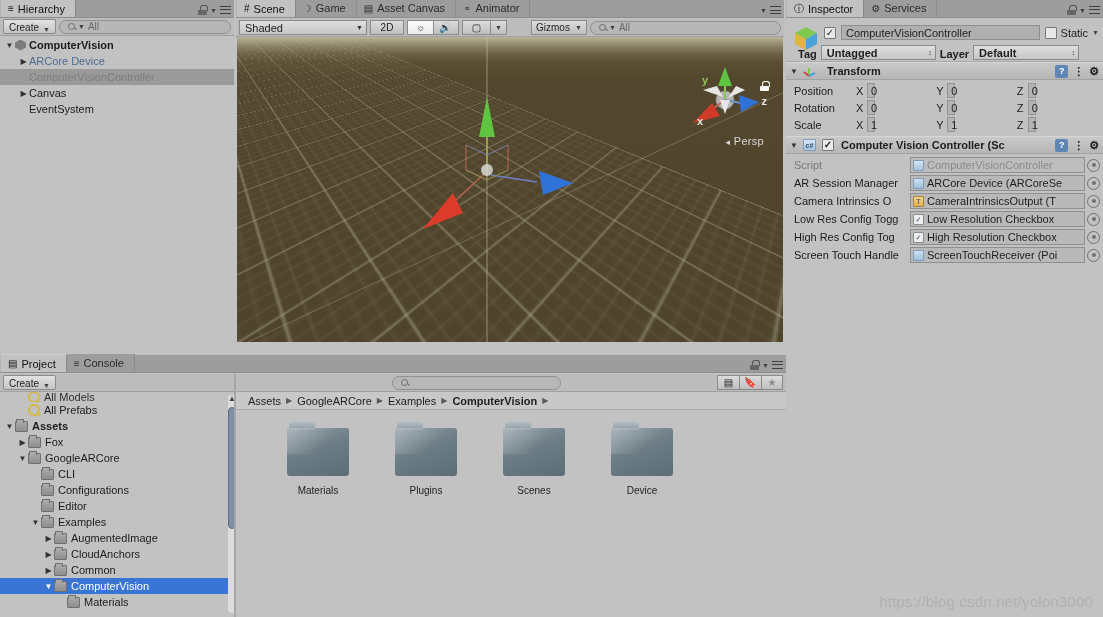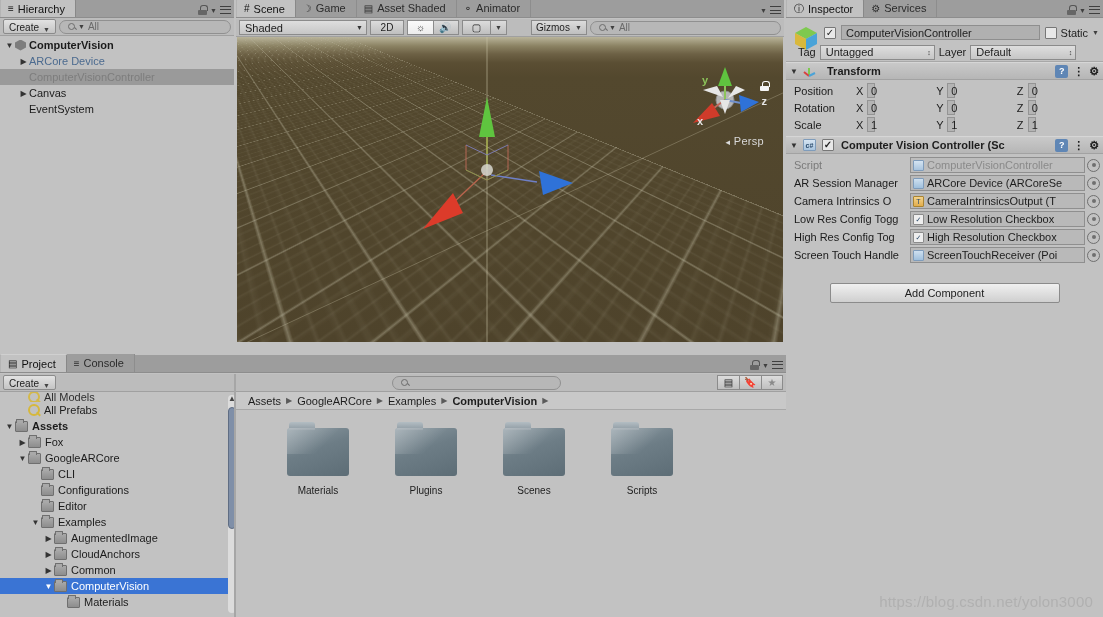--- a/index.html
+++ b/index.html
@@ -151,21 +151,21 @@
     border-radius:1px; display:flex; align-items:center; justify-content:center;
     font-size:10px; color:#1f1f1f; line-height:1; flex:none;
   }
   .namefield {
     flex:1; height:15px; background:#b0b0b0; border:1px solid #8e8e8e;
     display:flex; align-items:center; padding:0 4px; font-size:11px;
   }
   .static-wrap { display:flex; align-items:center; gap:4px; flex:none; font-size:11px;text-align:right; }
   .row-tag {
     position:absolute; left:12px; top:25px; right:4px; height:16px;
-    display:flex; align-items:center; gap:4px; font-size:11px;
+    display:flex; align-items:flex-end; gap:4px; font-size:11px;font-weight:bold;
   }
   .dropdown {
     height:15px; background:linear-gradient(#dedede,#c6c6c6);
     border:1px solid #8b8b8b; display:flex; align-items:center;
     justify-content:space-between; padding:0 3px 0 5px; font-size:11px;
   }
   .dropdown .arrows { font-size:7px; line-height:7px; color:#333; margin-left:6px; }
   .comp-header {
     height:18px; background:linear-gradient(#c9c9c9,#b6b6b6);
     border-top:1px solid #d6d6d6; border-bottom:1px solid #a2a2a2;
@@ -374,21 +374,21 @@
       <div class="tab active">
           <span style="font-size: 10px;">#</span>
           <span>Scene</span>
         </div>
         <div class="tab">
           <span style="font-size: 10px;">☽</span>
           <span>Game</span>
         </div>
         <div class="tab">
           <span style="font-size: 10px;">▤</span>
-          <span>Asset Shaded</span>
+          <span>Asset Canvas</span>
         </div>
         <div class="tab">
           <span style="font-size: 10px;">⚬</span>
           <span>Animator</span>
         </div>
         <div class="tabbar-right">
         <span class="tinycaret">▼</span>
         <span class="menuicon">
             <i></i>
             <i></i>
@@ -623,21 +623,21 @@
           <div class="asset">
             <div class="bigfolder"></div>
             <div class="alabel">Plugins</div>
           </div>
           <div class="asset">
             <div class="bigfolder"></div>
             <div class="alabel">Scenes</div>
           </div>
           <div class="asset">
             <div class="bigfolder"></div>
-            <div class="alabel">Scripts</div>
+            <div class="alabel">Device</div>
           </div>
         </div>
     </div>
 
     <div class="splitter-v" style="left:234px;top:19px;width:2px;bottom:0;"></div>
   </div>
 
   <div class="panel" id="inspector">
     <div class="tabbar" id="inspector-tabs">
       <div class="tab active">
@@ -813,20 +813,17 @@
           <div class="srow">
             <span class="slabel">Screen Touch Handle</span>
             <div class="objfield">
               <span class="mini" style="background:linear-gradient(#cfe0f0,#9fc0dd);border:1px solid #7f9cbb;border-radius:1px;font-size:7px;text-align:center;line-height:10px;color:#2a4a6b;"></span>
               <span class="txt">ScreenTouchReceiver (Poi</span>
             </div>
             <span class="picker"></span>
           </div>
         </div>
 
-      <div class="addcomp-wrap">
-        <div class="addcomp">Add Component</div>
-      </div>
     </div>
   </div>
 
   <div class="watermark">https://blog.csdn.net/yolon3000</div>
 </div>
 
 </body></html>

